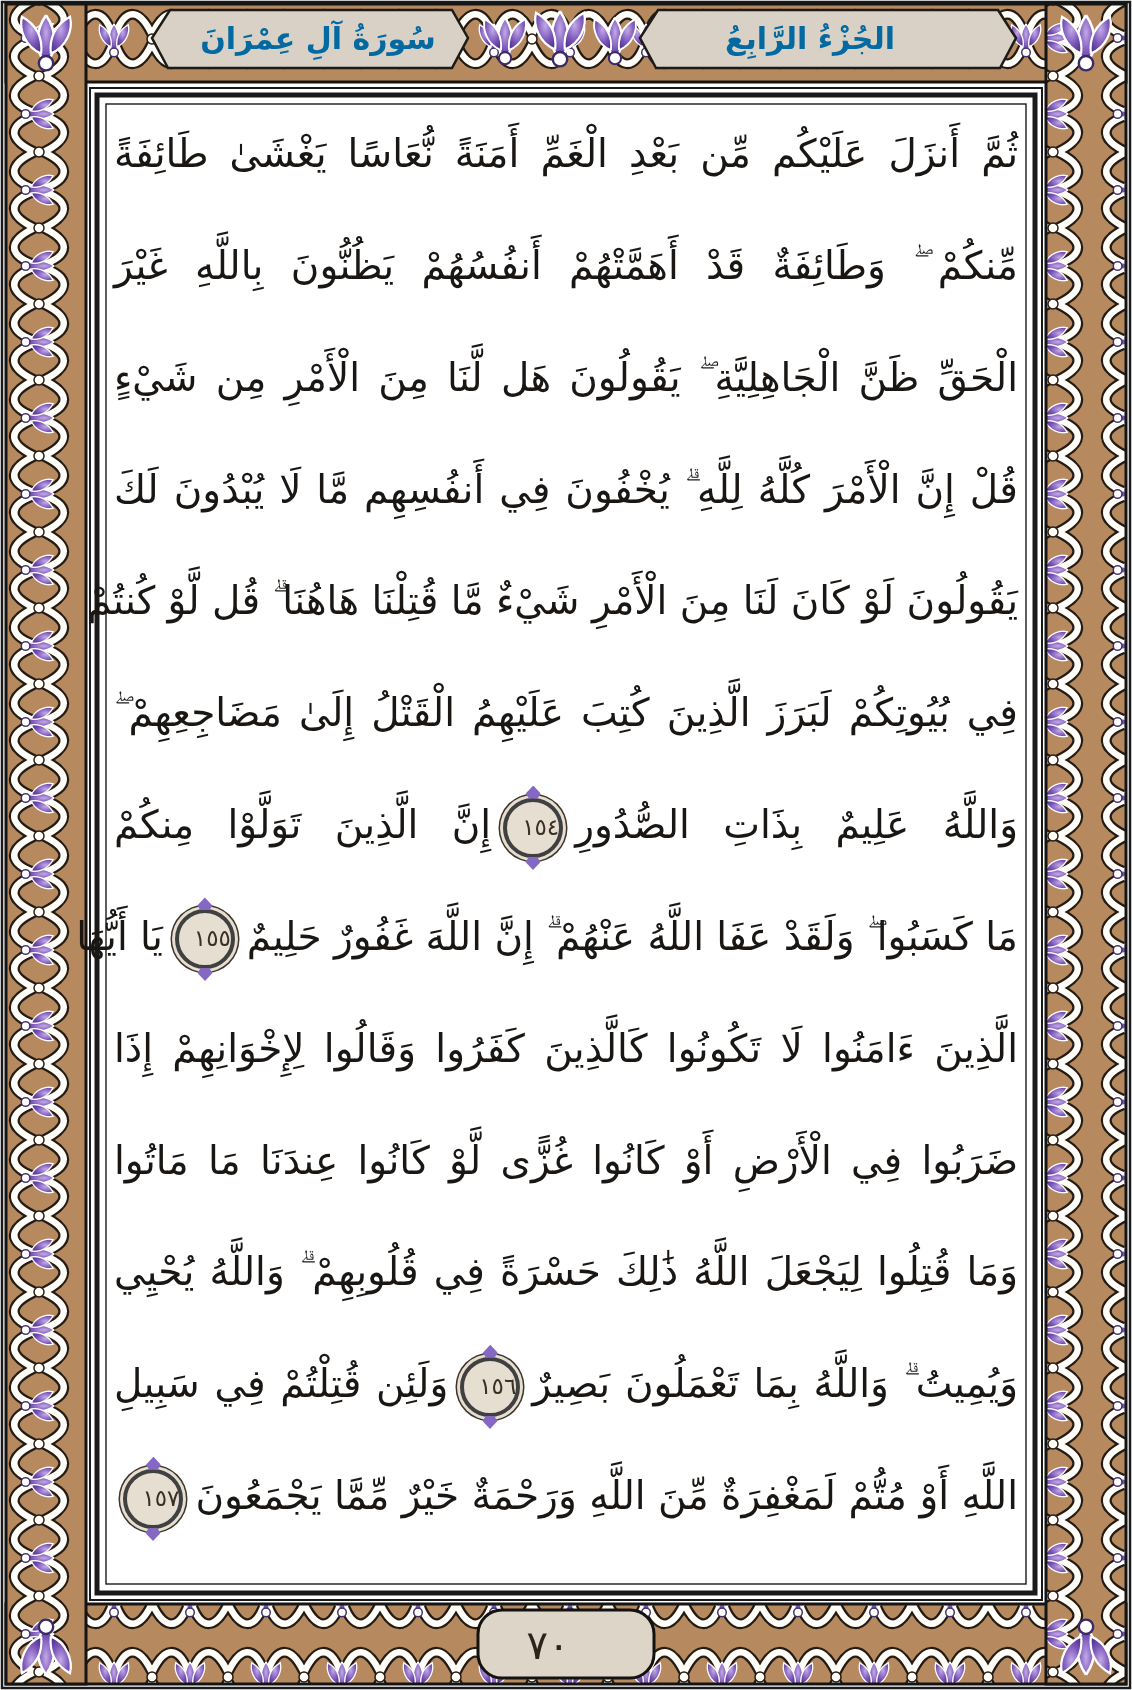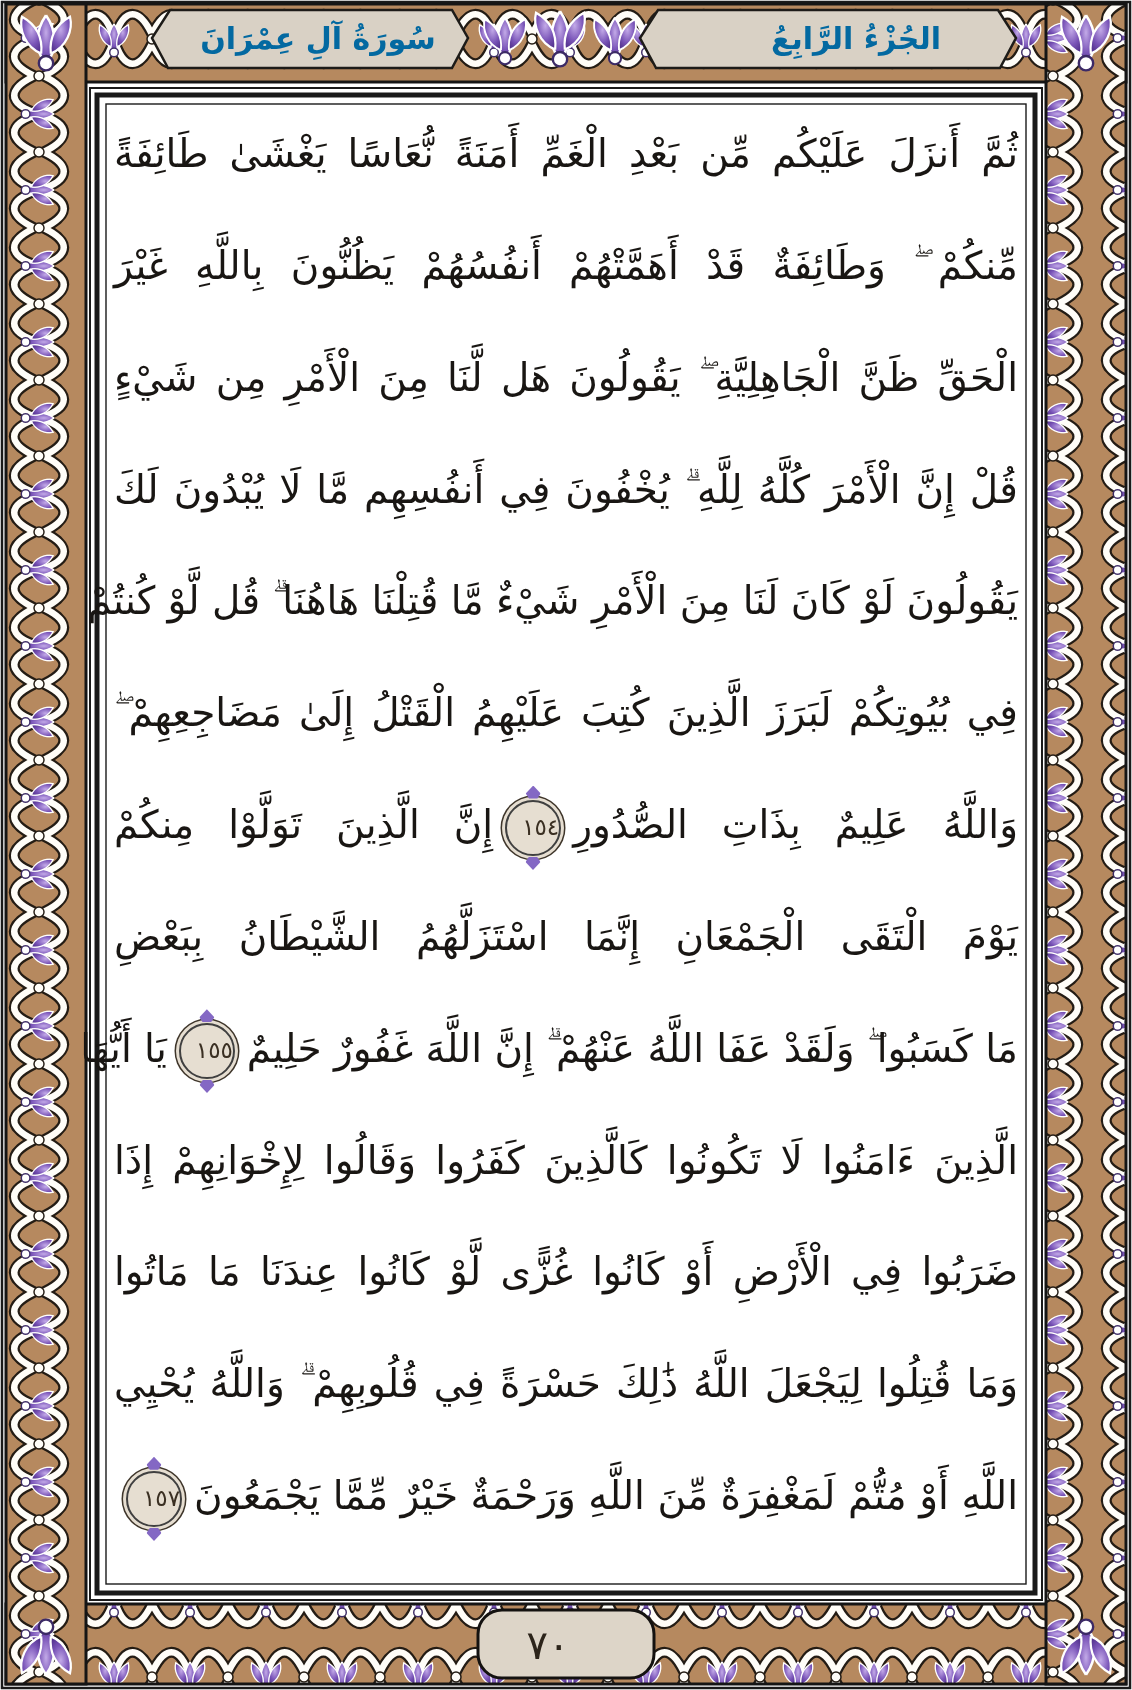--- a/index.html
+++ b/index.html
@@ -11,38 +11,38 @@
   .ornament-layer{position:absolute;inset:0;z-index:1;}
 
   
   .header-label{
     position:absolute;top:10px;height:56px;z-index:3;
     display:flex;align-items:center;justify-content:center;
     font-size:30px;font-weight:bold;color:#0369a1;direction:rtl;
     letter-spacing:1px;white-space:nowrap;
   }
   .header-label.surah{left:168px;width:300px;}
-  .header-label.juz{left:640px;width:340px;padding-left:46px;}
+  .header-label.juz{left:640px;width:340px;}
 
   
   .quran-lines{
     position:absolute;left:114px;top:104px;width:904px;height:1454px;
     z-index:3;direction:rtl;display:flex;flex-direction:column;
   }
   .line{
     flex:1;line-height:99px;font-size:39px;color:#191613;
     text-align:justify;text-align-last:justify;
     white-space:nowrap;overflow:visible;
   }
   .ayah-text{display:inline;}
   .ayah-marker{
     display:inline-block;width:52px;height:52px;line-height:50px;
     text-align:right;vertical-align:middle;margin:0 12px;
     border-radius:50%;background:#e6ded1;color:#3a2f22;font-size:23px;
-    border:2px solid #404040;
+    border:4px solid #404040;
     box-shadow:0 0 0 3px #e6ded1,0 0 0 4.5px #3e352a;
     position:relative;
   }
   .ayah-marker::before,.ayah-marker::after{
     content:"";position:absolute;left:50%;width:15px;height:13px;
     background:#8468c4;
     clip-path:polygon(50% 0,100% 62%,78% 100%,22% 100%,0 62%);
   }
   .ayah-marker::before{top:-16px;transform:translateX(-50%);}
   .ayah-marker::after{bottom:-16px;transform:translateX(-50%) rotate(180deg);}
@@ -151,21 +151,21 @@
 <div class="header-label juz">الجُزْءُ الرَّابِعُ</div>
 
 <div class="quran-lines">
     <div class="line"><span class="ayah-text">ثُمَّ أَنزَلَ عَلَيْكُم مِّن بَعْدِ الْغَمِّ أَمَنَةً نُّعَاسًا يَغْشَىٰ طَائِفَةً</span></div>
     <div class="line"><span class="ayah-text">مِّنكُمْ ۖ وَطَائِفَةٌ قَدْ أَهَمَّتْهُمْ أَنفُسُهُمْ يَظُنُّونَ بِاللَّهِ غَيْرَ</span></div>
     <div class="line"><span class="ayah-text">الْحَقِّ ظَنَّ الْجَاهِلِيَّةِ ۖ يَقُولُونَ هَل لَّنَا مِنَ الْأَمْرِ مِن شَيْءٍ</span></div>
     <div class="line"><span class="ayah-text">قُلْ إِنَّ الْأَمْرَ كُلَّهُ لِلَّهِ ۗ يُخْفُونَ فِي أَنفُسِهِم مَّا لَا يُبْدُونَ لَكَ</span></div>
     <div class="line"><span class="ayah-text">يَقُولُونَ لَوْ كَانَ لَنَا مِنَ الْأَمْرِ شَيْءٌ مَّا قُتِلْنَا هَاهُنَا ۗ قُل لَّوْ كُنتُمْ</span></div>
     <div class="line"><span class="ayah-text">فِي بُيُوتِكُمْ لَبَرَزَ الَّذِينَ كُتِبَ عَلَيْهِمُ الْقَتْلُ إِلَىٰ مَضَاجِعِهِمْ ۖ</span></div>
     <div class="line"><span class="ayah-text">وَاللَّهُ عَلِيمٌ بِذَاتِ الصُّدُورِ</span><span class="ayah-marker">١٥٤</span><span class="ayah-text">إِنَّ الَّذِينَ تَوَلَّوْا مِنكُمْ</span></div>
-    <div class="line"><span class="ayah-text">يَوْمَ الْتَقَى الْجَمْعَانِ إِنَّمَا اسْتَزَلَّهُمُ الشَّيْطَانُ بِبَعْضِ</span></div>
     <div class="line"><span class="ayah-text">مَا كَسَبُوا ۖ وَلَقَدْ عَفَا اللَّهُ عَنْهُمْ ۗ إِنَّ اللَّهَ غَفُورٌ حَلِيمٌ</span><span class="ayah-marker">١٥٥</span><span class="ayah-text">يَا أَيُّهَا</span></div>
     <div class="line"><span class="ayah-text">الَّذِينَ ءَامَنُوا لَا تَكُونُوا كَالَّذِينَ كَفَرُوا وَقَالُوا لِإِخْوَانِهِمْ إِذَا</span></div>
     <div class="line"><span class="ayah-text">ضَرَبُوا فِي الْأَرْضِ أَوْ كَانُوا غُزًّى لَّوْ كَانُوا عِندَنَا مَا مَاتُوا</span></div>
     <div class="line"><span class="ayah-text">وَمَا قُتِلُوا لِيَجْعَلَ اللَّهُ ذَٰلِكَ حَسْرَةً فِي قُلُوبِهِمْ ۗ وَاللَّهُ يُحْيِي</span></div>
+    <div class="line"><span class="ayah-text">وَيُمِيتُ ۗ وَاللَّهُ بِمَا تَعْمَلُونَ بَصِيرٌ</span><span class="ayah-marker">١٥٦</span><span class="ayah-text">وَلَئِن قُتِلْتُمْ فِي سَبِيلِ</span></div>
     <div class="line"><span class="ayah-text">اللَّهِ أَوْ مُتُّمْ لَمَغْفِرَةٌ مِّنَ اللَّهِ وَرَحْمَةٌ خَيْرٌ مِّمَّا يَجْمَعُونَ</span><span class="ayah-marker">١٥٧</span></div>
   </div>
 
 <div class="page-number">٧٠</div>
 
 </body></html>

